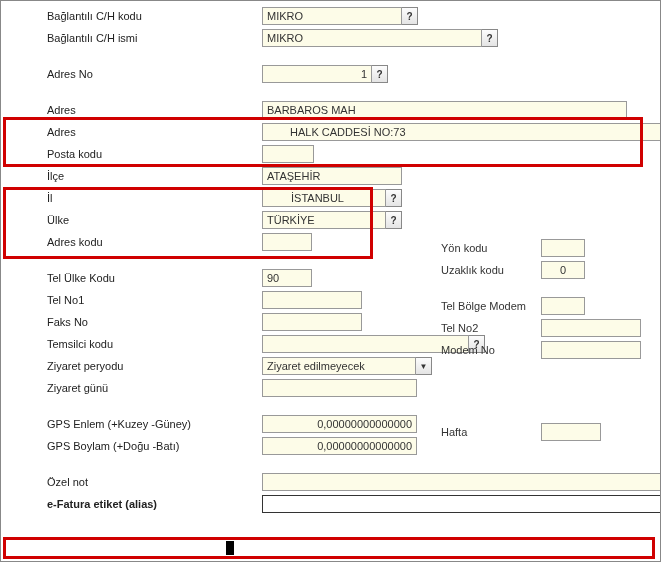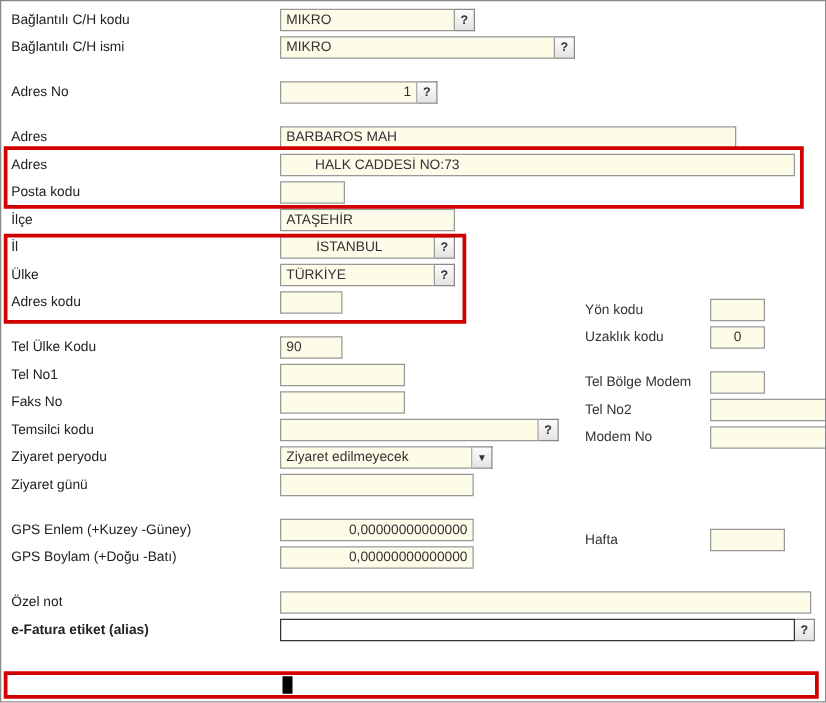--- a/index.html
+++ b/index.html
@@ -15,20 +15,21 @@
     position: relative;
   }
   .form-area {
     padding: 4px 2px 4px 8px;
   }
   .row {
     display: flex;
     align-items: center;
     height: 22px;
     margin-bottom: 0px;
+    margin-left: 38px;
   }
   .label {
     width: 215px;
     flex-shrink: 0;
     color: #222;
   }
   .label-bold {
     font-weight: bold;
   }
   .input-wrap {
@@ -78,21 +79,20 @@
   .spacer { height: 14px; }
   .right-col {
     position: absolute;
     left: 440px;
     width: 210px;
   }
   .right-row {
     display: flex;
     align-items: center;
     height: 22px;
-    margin-left: 27px;
   }
   .right-label { width: 100px; flex-shrink: 0; }
   .redbox {
     position: absolute;
     border: 3px solid #d00000;
     pointer-events: none;
     z-index: 10;
   }
   .combo {
     display:flex;

